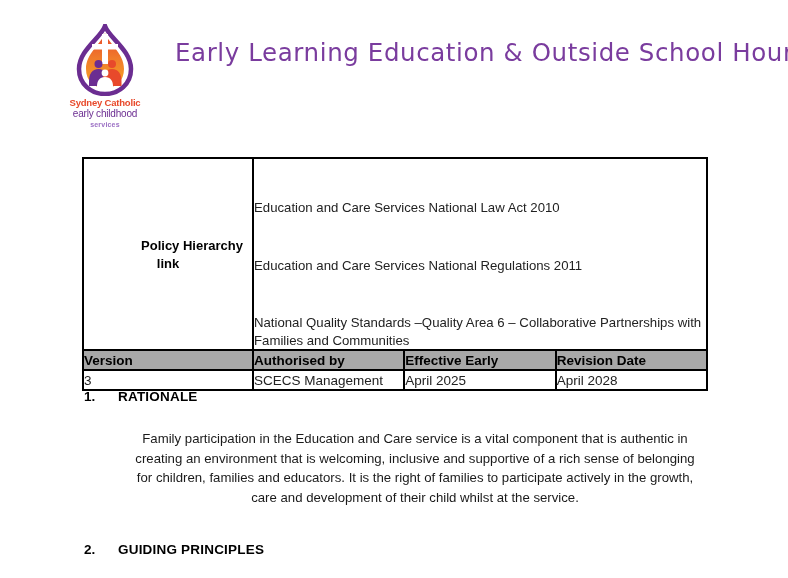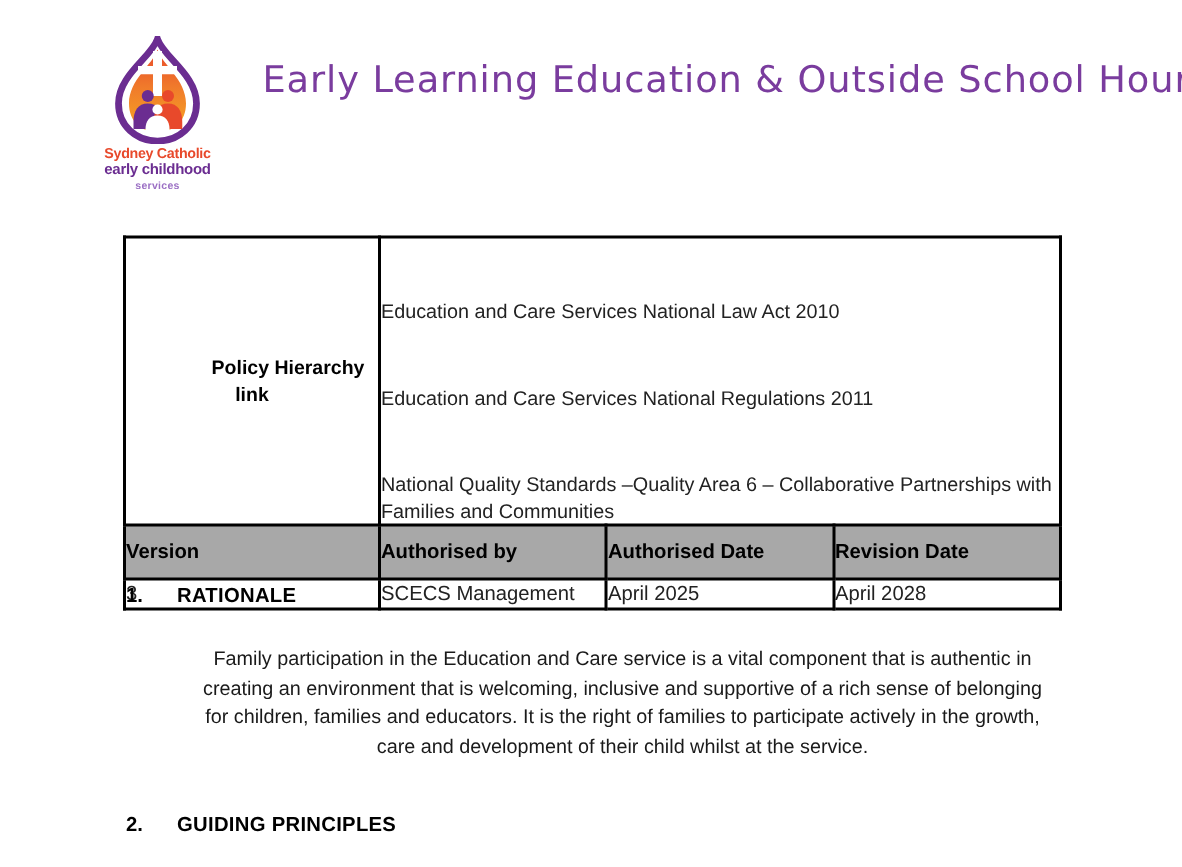--- a/index.html
+++ b/index.html
@@ -39,21 +39,21 @@
   .logo-line1 {
     font-size: 9.5px;
     font-weight: bold;
     color: #E8492B;
     letter-spacing: -0.2px;
     line-height: 11px;
     margin-top: 1px;
   }
   .logo-line2 {
     font-size: 10px;
-    font-weight: bold;
+    font-weight: normal;
     color: #6B2D91;
     letter-spacing: -0.2px;
     line-height: 11.5px;
   }
   .logo-line3 {
     font-size: 7px;
     font-weight: bold;
     color: #9B6FC4;
     letter-spacing: 0.2px;
     line-height: 9px;
@@ -131,21 +131,21 @@
   .hierarchy-value-text {
     font-size: 13.2px;
     line-height: 17.5px;
     color: #222222;
     font-weight: 400;
     margin-top: 40px;
   }
 
   .meta-head-cell {
     background: #A8A8A8;
-    height: 36px;
+    height: 20px;
     padding: 1px 6px;
   }
   .meta-head-cell .cell-text {
     font-size: 13.5px;
     font-weight: bold;
   }
   .meta-body-cell {
     background: #ffffff;
     height: 20px;
     padding: 1px 6px;
@@ -248,21 +248,21 @@
       </td>
     </tr>
     <tr>
       <td class="meta-head-cell col-version">
         <span class="cell-text">Version</span>
       </td>
       <td class="meta-head-cell col-auth">
         <span class="cell-text">Authorised by</span>
       </td>
       <td class="meta-head-cell col-effective">
-        <span class="cell-text">Authorised Date</span>
+        <span class="cell-text">Effective Early</span>
       </td>
       <td class="meta-head-cell col-revision">
         <span class="cell-text">Revision Date</span>
       </td>
     </tr>
     <tr>
       <td class="meta-body-cell col-version">
         <span class="cell-text">3</span>
       </td>
       <td class="meta-body-cell col-auth">

